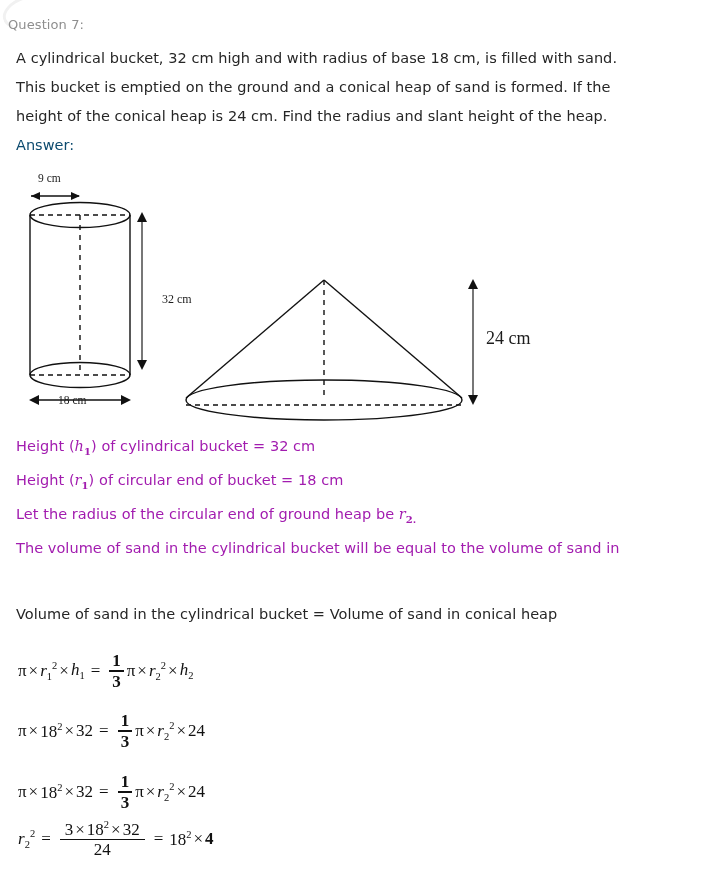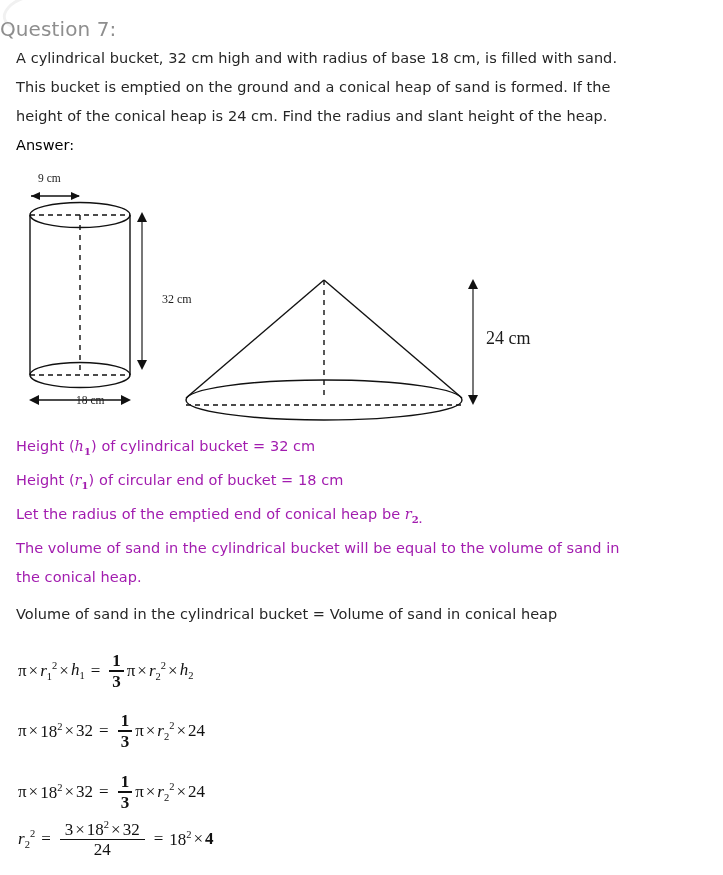--- a/index.html
+++ b/index.html
@@ -34,23 +34,23 @@
 
   .page {
     position: absolute;
     left: 0; top: 0;
     width: 723px;
     height: 875px;
   }
 
   .q-title {
     position: absolute;
-    left: 0;
+    left: 8px;
     top: 17px;
-    font-size: 20px;
+    font-size: 13px;
     color: #8e8e8e;
     letter-spacing: .1px;
   }
 
   .prose {
     position: absolute;
     left: 16px;
     top: 44px;
     width: 694px;
     font-size: 14.5px;
@@ -58,42 +58,42 @@
     color: #262626;
     letter-spacing: .05px;
   }
   .prose p { margin: 0; }
 
   .answer-label {
     position: absolute;
     left: 16px;
     top: 137px;
     font-size: 14.5px;
-    color: #000000;
+    color: #0c4a6e;
   }
 
   
   .figure {
     position: absolute;
     left: 0;
     top: 160px;
     width: 723px;
     height: 268px;
   }
   .figure svg { display: block; }
 
   .dimlabel {
     position: absolute;
     font-family: "Liberation Serif", "DejaVu Serif", serif;
     font-size: 11.5px;
     color: #1c1c1c;
     white-space: nowrap;
   }
   .dim-9   { left: 38px;  top: 12px; }
-  .dim-18  { left: 58px;  top: 234px; margin-left: 18px; }
+  .dim-18  { left: 58px;  top: 234px; }
   .dim-32  { left: 162px; top: 132px; font-size: 12px; }
   .dim-24  { left: 486px; top: 168px; font-size: 18px; }
 
   
   .statements {
     position: absolute;
     left: 16px;
     top: 432px;
     width: 694px;
     font-size: 14.5px;
@@ -253,25 +253,24 @@
     <p>
       <span>Height (</span><span class="var"><span>h</span><sub>1</sub></span><span>) of cylindrical bucket = 32 cm</span>
     </p>
 
     <p>
       <span>Height (</span><span class="var"><span>r</span><sub>1</sub></span><span>) of circular end of bucket = 18 cm</span>
     </p>
 
 
     <p>
-      <span>Let the radius of the emptied end of conical heap be </span><span class="var"><span>r</span><sub>2.</sub></span>
+      <span>Let the radius of the circular end of ground heap be </span><span class="var"><span>r</span><sub>2.</sub></span>
     </p>
 
     <p>The volume of sand in the cylindrical bucket will be equal to the volume of sand in</p>
-    <p>the conical heap.</p>
   </div>
 
   <div class="volume-eq">Volume of sand in the cylindrical bucket = Volume of sand in conical heap</div>
 
   <div class="math eq1">
     <span class="pi">π</span>
     <span class="op">×</span>
     <span class="it"><span>r</span><span class="sub">1</span><span class="sup">2</span></span>
     <span class="op">×</span>
     <span class="it"><span>h</span><span class="sub">1</span></span>

